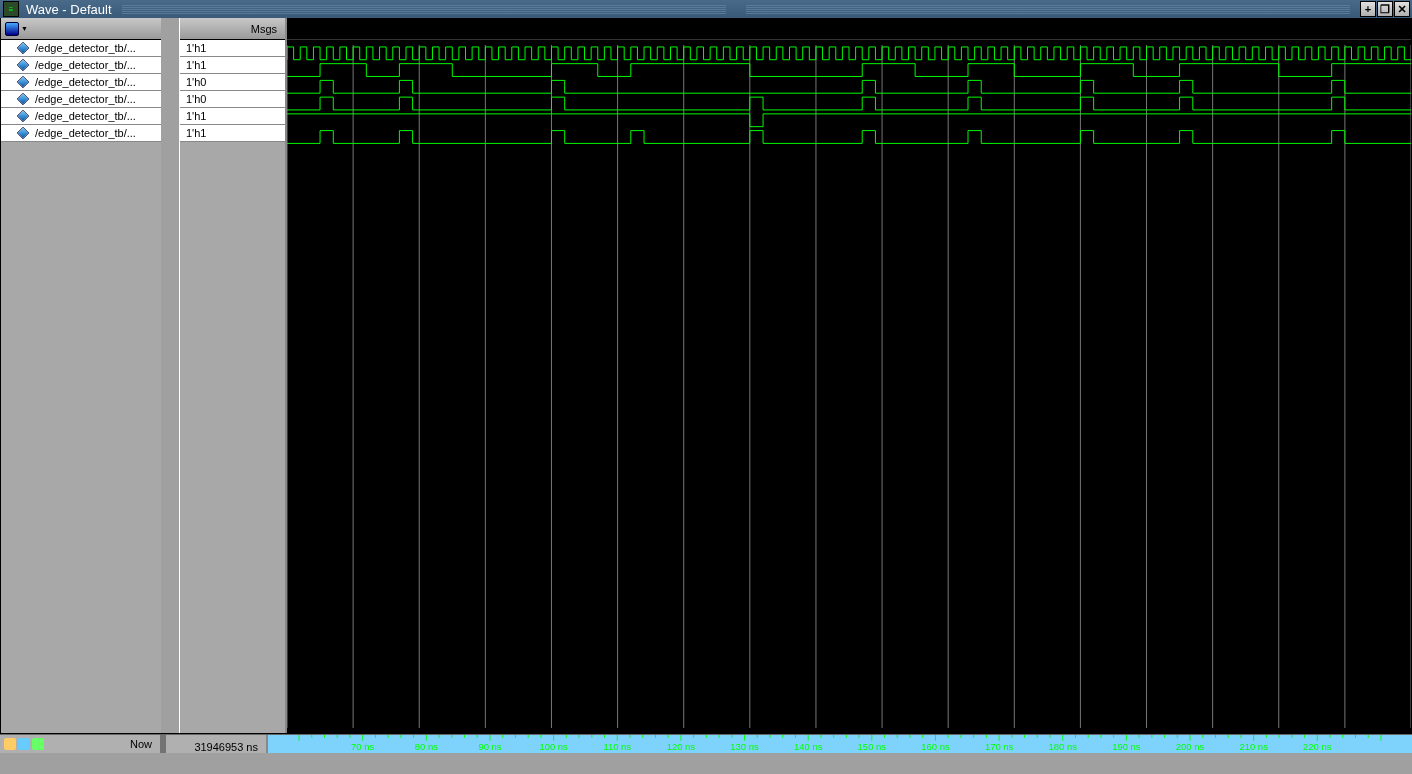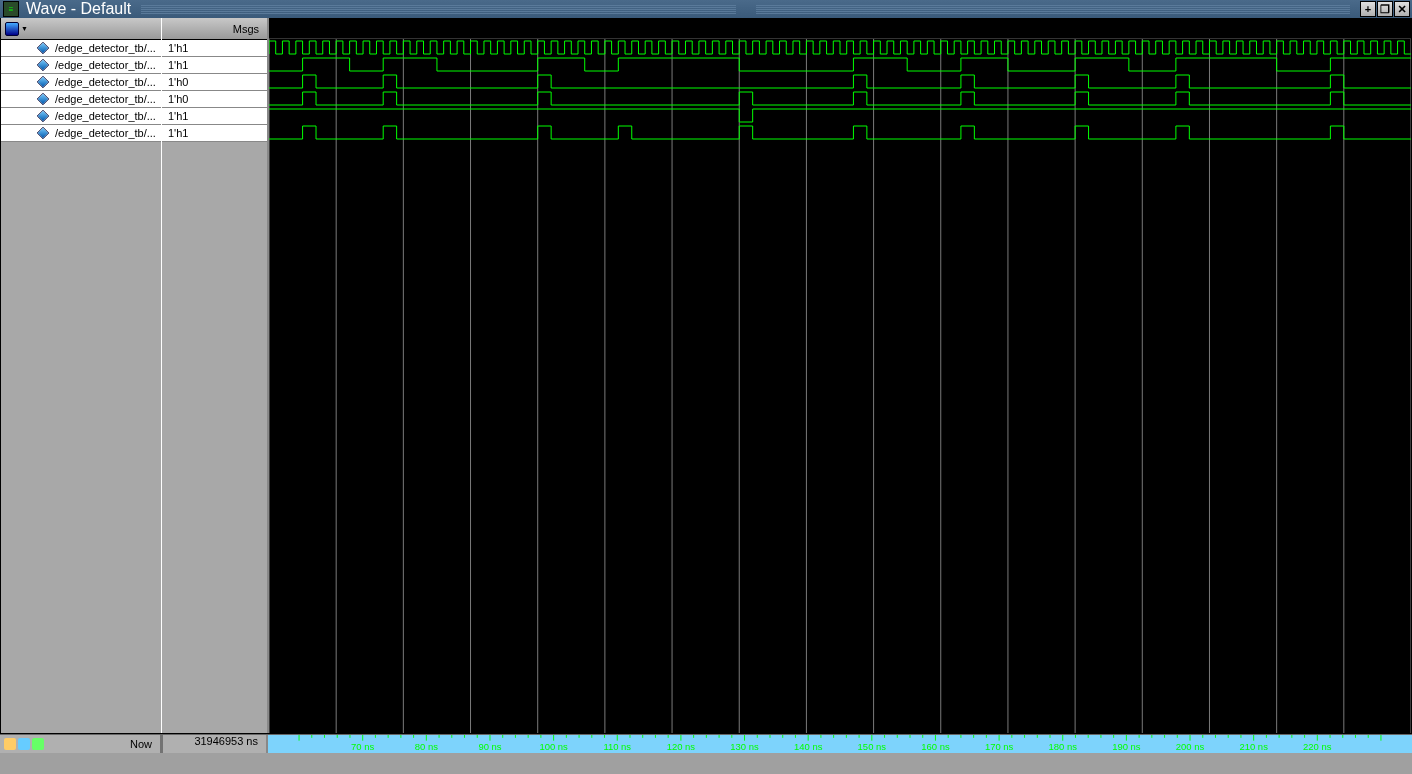--- a/index.html
+++ b/index.html
@@ -26,21 +26,21 @@
   width: 16px; height: 16px;
   margin: 0 3px;
   display: inline-flex; align-items: center; justify-content: center;
   background: #2a4a2a;
   border: 1px solid #000;
   font-size: 8px;
   color: #0f0;
 }
 .titlebar .title {
   color: #fff;
-  font-size: 16px;
+  font-size: 13px;
   padding-left: 4px;
   white-space: nowrap;
 }
 .titlebar .stripe {
   flex: 1;
   height: 10px;
   margin: 0 10px;
   background: repeating-linear-gradient(0deg, #5a7a9a 0, #5a7a9a 1px, transparent 1px, transparent 2px);
 }
 .titlebar .controls {
@@ -72,20 +72,21 @@
   background: #b0b0b0;
   display: flex;
   flex-direction: column;
 }
 .col-values {
   width: 106px;
   background: #b0b0b0;
   display: flex;
   flex-direction: column;
   border-left: 1px solid #fff;
+  margin-left: 18px;
 }
 .col-wave {
   flex: 1;
   background: #000;
   display: flex;
   flex-direction: column;
   border-left: 2px solid #888;
 }
 
 .header-row {
@@ -117,21 +118,21 @@
 }
 .sig-row {
   height: 17px;
   display: flex;
   align-items: center;
   background: #fff;
   border-bottom: 1px solid #888;
   cursor: pointer;
 }
 .col-names .sig-row {
-  padding-left: 36px;
+  padding-left: 16px;
   color: #000;
 }
 .col-values .sig-row {
   padding-left: 6px;
   color: #000;
 }
 .sig-diamond {
   width: 12px; height: 12px;
   margin-right: 6px;
   background: linear-gradient(135deg, #7cf, #05a);
@@ -169,25 +170,25 @@
   display: flex;
   align-items: center;
   justify-content: flex-end;
   padding-right: 8px;
   color: #000;
 }
 .footer-cell-values {
   width: 106px;
   background: #b0b0b0;
   display: flex;
-  align-items: flex-start;
+  align-items: flex-end;
   justify-content: flex-end;
   padding-right: 8px;
   color: #000;
-  border-left: 3px solid #737373;
+  border-left: 6px solid #737373;
 }
 .footer-cell-wave {
   flex: 1;
   background: #7dd3fc;
   position: relative;
   border-left: 2px solid #888;
 }
 .footer-icons {
   display: flex;
   gap: 2px;

